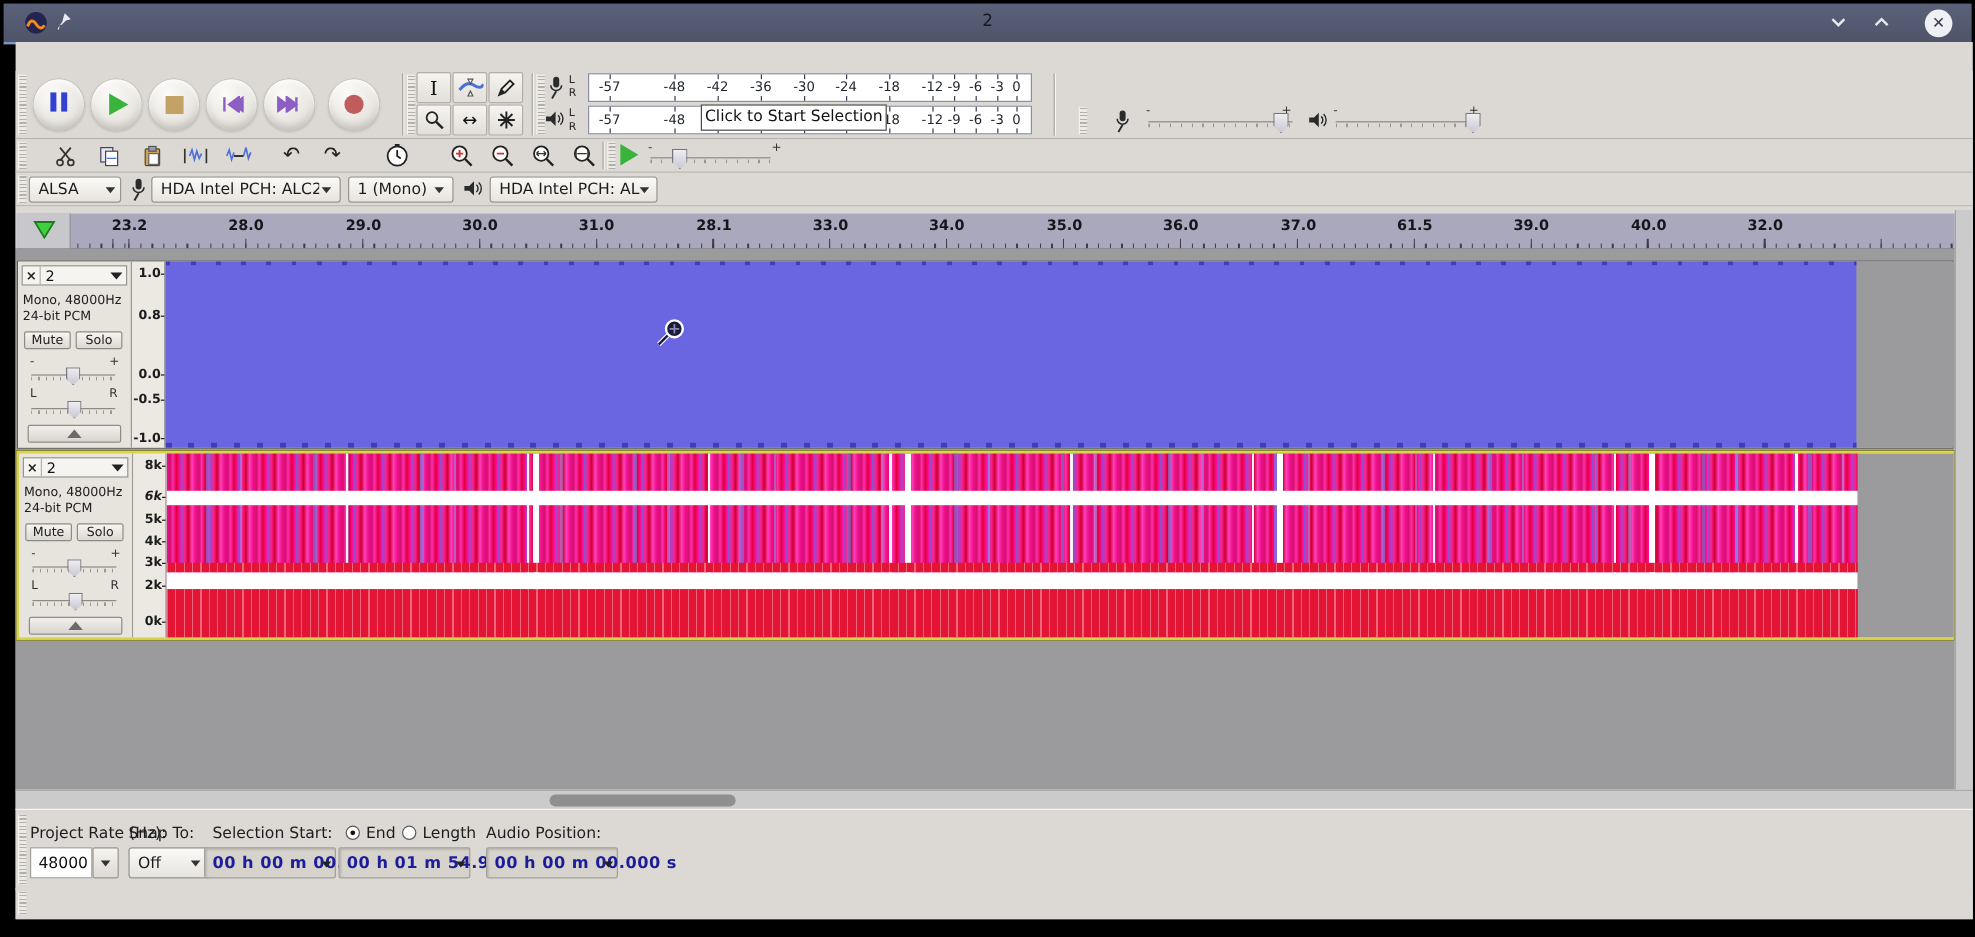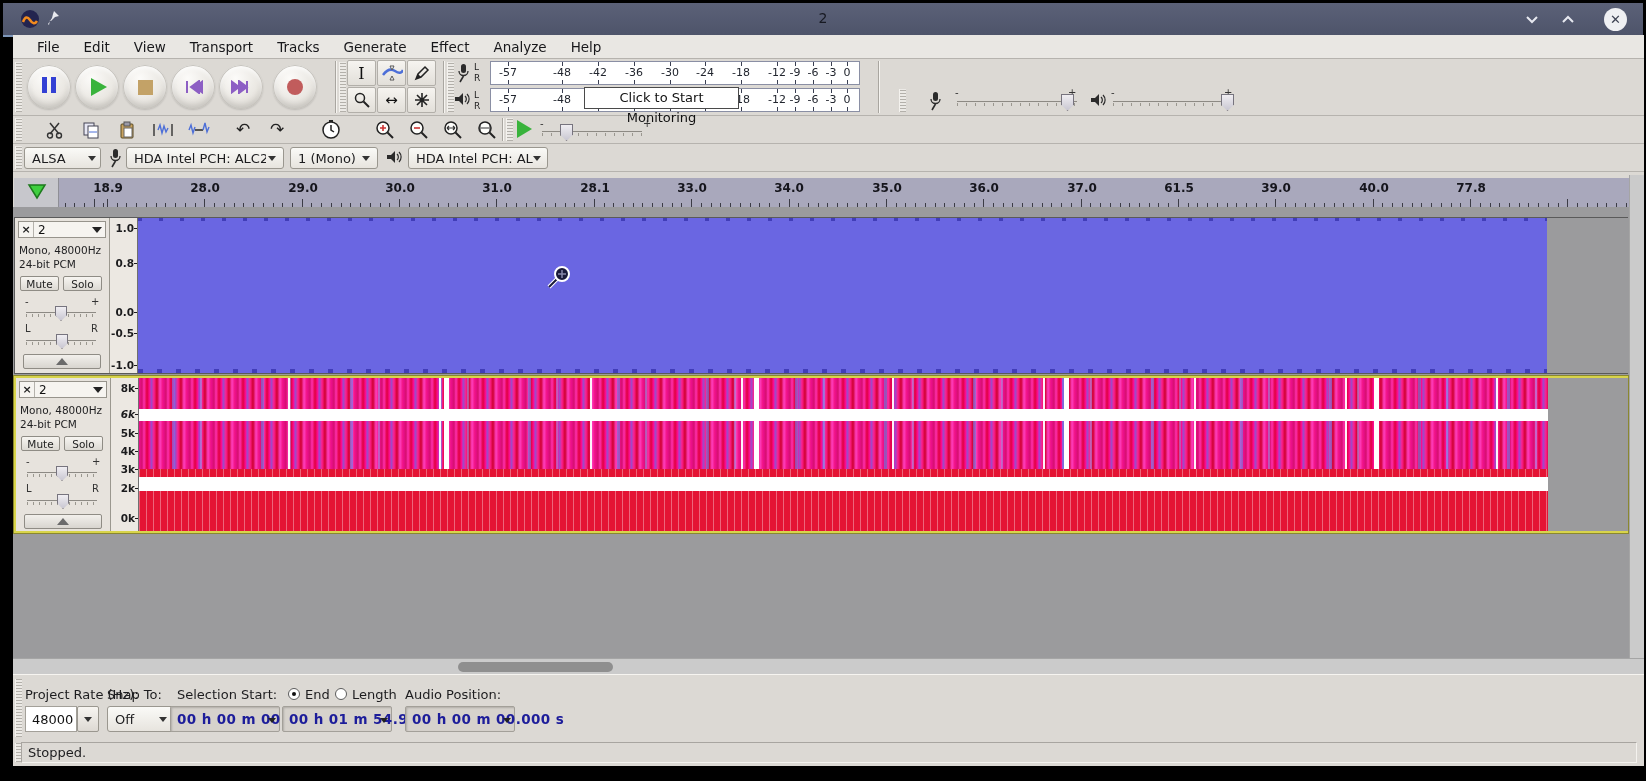--- a/index.html
+++ b/index.html
@@ -130,31 +130,20 @@
     <div class="abs winbtn" style="left:1553px;">
       <svg width="14" height="10">
           <path d="M2 8 L7 3 L12 8" stroke="#e7e9f0" stroke-width="2" fill="none"></path>
         </svg>
     </div>
     <div class="abs" id="closebtn" style="left:1601px;">✕</div>
   </div>
 
   <div class="abs" id="content">
 
-    <div class="abs row" id="menubar">
-      <span class="menu-item">File</span>
-      <span class="menu-item">Edit</span>
-      <span class="menu-item">View</span>
-      <span class="menu-item">Transport</span>
-      <span class="menu-item">Tracks</span>
-      <span class="menu-item">Generate</span>
-      <span class="menu-item">Effect</span>
-      <span class="menu-item">Analyze</span>
-      <span class="menu-item">Help</span>
-    </div>
 
     <div class="abs row" id="row1">
       <div class="abs grip" style="left:2px;top:3px;height:50px;"></div>
 
       <div class="abs circ" style="left:14px;top:6px;">
           <span class="icon-pause"><i></i><i></i></span>
         </div>
       <div class="abs circ" style="left:62px;top:6px;">
           <span class="icon-play"></span>
         </div>
@@ -227,21 +216,21 @@
         <span class="mtick" style="left:128px;">-36</span>
         <span class="mtick" style="left:164px;">-30</span>
         <span class="mtick" style="left:199px;">-24</span>
         <span class="mtick" style="left:235px;">-18</span>
         <span class="mtick" style="left:271px;">-12</span>
         <span class="mtick" style="left:289px;">-9</span>
         <span class="mtick" style="left:307px;">-6</span>
         <span class="mtick" style="left:325px;">-3</span>
         <span class="mtick" style="left:341px;">0</span>
       </div>
-      <div class="abs" id="tooltip" style="left:571px;top:28px;width:153px;height:20px;">Click to Start Monitoring</div>
+      <div class="abs" id="tooltip" style="left:571px;top:28px;width:153px;height:20px;">Click to Start Selection</div>
 
       <span class="abs" style="left:441px;top:32px;">
         <svg width="17" height="16">
             <path d="M1 6 h4 l4 -4 v12 l-4 -4 h-4 Z" fill="#2b2b2b"></path>
             <path d="M11 5 a4 4 0 0 1 0 6 M13 3 a7 7 0 0 1 0 10" stroke="#2b2b2b" stroke-width="1.2" fill="none"></path>
           </svg>
       </span>
       <div class="abs chlab" style="left:461px;top:31px;">L</div>
       <div class="abs chlab" style="left:461px;top:42px;">R</div>
       <div class="abs meterbar" style="left:477px;top:29px;width:368px;">
@@ -405,35 +394,35 @@
       </div>
     </div>
 
     <div class="abs row" id="rulerrow">
       <div class="abs" id="ruler">
         <div class="abs" id="pinbox">
           <svg class="abs" style="left:13px;top:5px;" width="20" height="17">
               <path d="M2 2 H18 L10 15 Z" fill="#3fcf3f" stroke="#1d7a1d" stroke-width="1.5"></path>
             </svg>
         </div>
-        <span class="tlabel" style="left:76px;">18.9</span>
+        <span class="tlabel" style="left:76px;">23.2</span>
         <span class="tlabel" style="left:173px;">28.0</span>
         <span class="tlabel" style="left:271px;">29.0</span>
         <span class="tlabel" style="left:368px;">30.0</span>
         <span class="tlabel" style="left:465px;">31.0</span>
         <span class="tlabel" style="left:563px;">28.1</span>
         <span class="tlabel" style="left:660px;">33.0</span>
         <span class="tlabel" style="left:757px;">34.0</span>
         <span class="tlabel" style="left:855px;">35.0</span>
         <span class="tlabel" style="left:952px;">36.0</span>
         <span class="tlabel" style="left:1050px;">37.0</span>
         <span class="tlabel" style="left:1147px;">61.5</span>
         <span class="tlabel" style="left:1244px;">39.0</span>
         <span class="tlabel" style="left:1342px;">40.0</span>
-        <span class="tlabel" style="left:1439px;">77.8</span>
+        <span class="tlabel" style="left:1439px;">32.0</span>
       </div>
     </div>
 
     <div class="abs" id="trackarea">
 
       <div class="abs track t-plain" style="top:10px;">
         <div class="abs panel">
           <div class="abs phead">
             <span class="x">×</span>
             <span class="nm">2</span>
@@ -550,19 +539,16 @@
           <i class="dn"></i>
       </div>
       <div class="abs timefield" style="left:392px;top:31px;width:110px;">
         <span>00 h 00 m 00.000 s</span>
           <i class="dn"></i>
       </div>
     </div>
 
     <div class="abs row" id="statusbar">
       <div class="abs grip" style="left:2px;top:3px;height:19px;"></div>
-      <div class="abs" id="statusfield">
-        <span>Stopped.</span>
-      </div>
     </div>
 
   </div>
 </div>
 
 </body></html>

